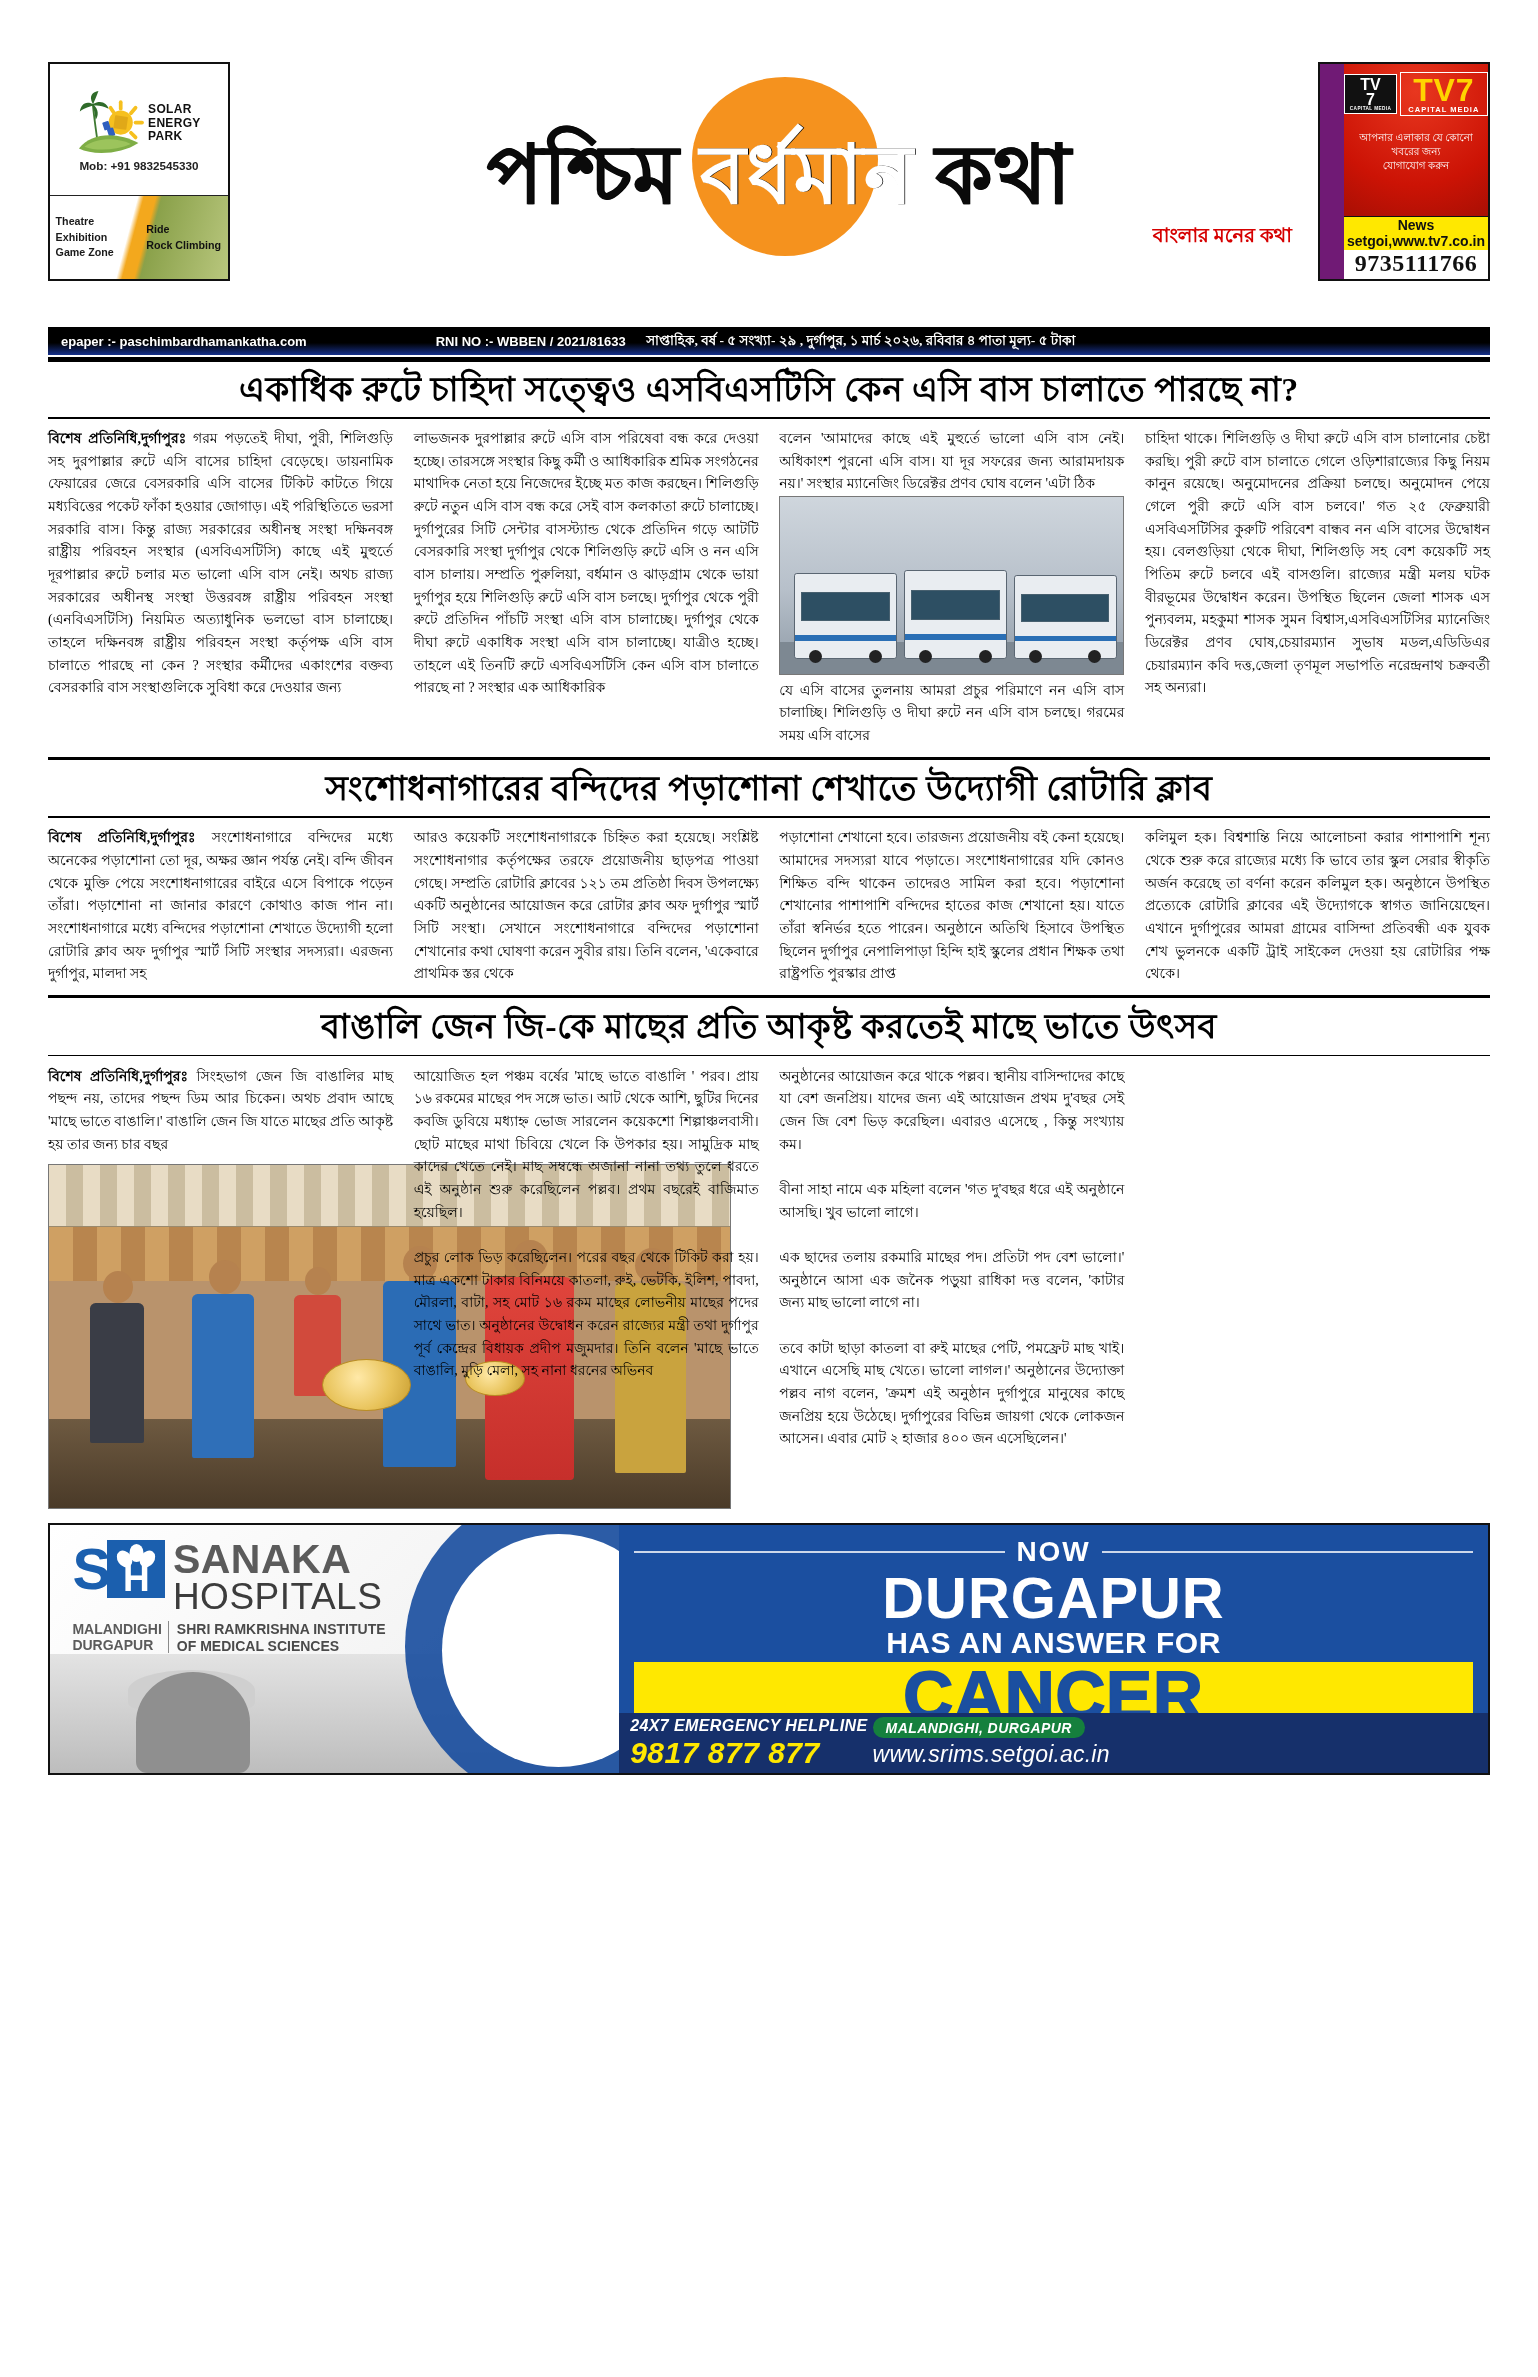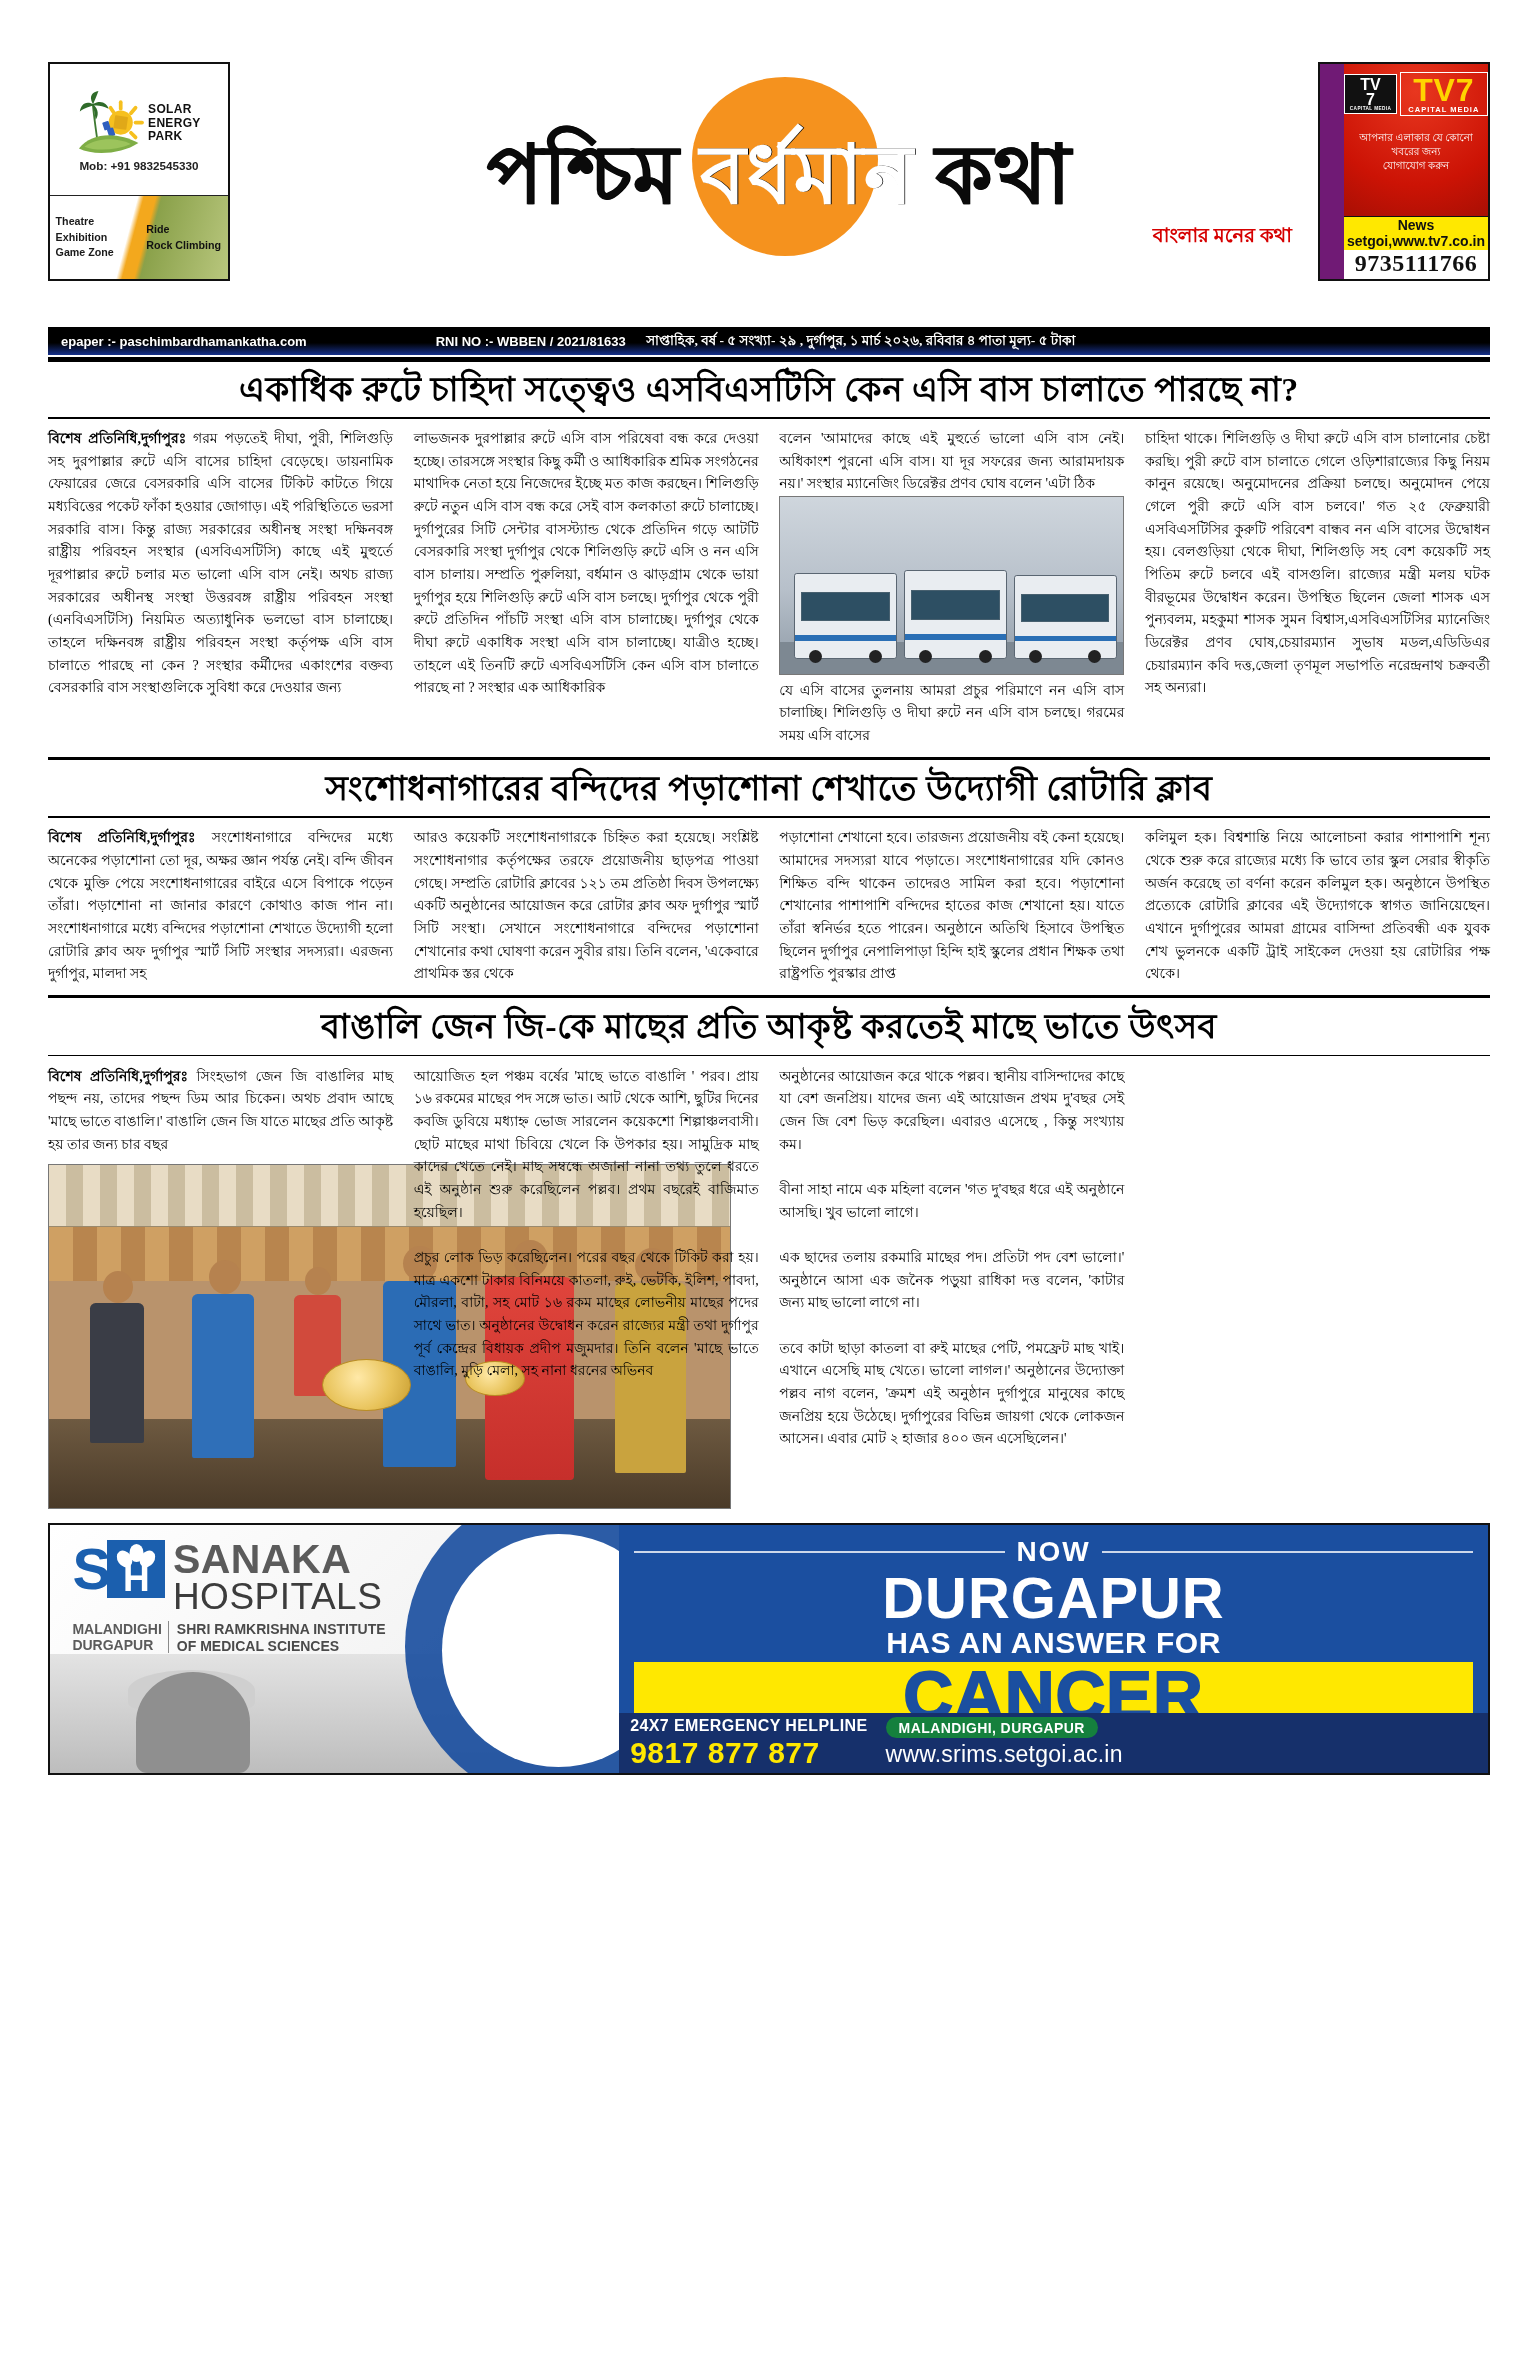--- a/index.html
+++ b/index.html
@@ -353,21 +353,22 @@
     background: #FFE800; width: 100%;
     text-align: center; margin-top: 3.7px;
     color: #1b4fa0; font-size: 69px; font-weight: bold;
     line-height: .98; letter-spacing: 0.9px;
     -webkit-text-stroke: 1.9px #1b4fa0;
   }
   .ad-foot {
     position: absolute; left: 0; right: 0; bottom: 0;
     background: #16306b;
     display: flex; align-items: center; padding: 3.7px 11.2px 4.7px 11.2px;
-    gap: 18px;
+    gap: 5px;
+    font-style: italic;
   }
   .ad-foot .helpline { color: #fff; font-size: 16px; font-weight: bold; letter-spacing: 0.4px;}
   .ad-foot .phone { color: #FFE800; font-size: 30px; font-weight: bold; line-height: 1; letter-spacing: 0.5px;}
   .pill {
     background: #15803d; color: #fff; font-size: 14px; font-weight: bold;
     border-radius: 18.6px; padding: 2.8px 13px; letter-spacing: 0.4px;
   }
   .ad-foot .web { color: #fff; font-size: 23px; letter-spacing: 0.2px; }
   .ad-foot-col { display: flex; flex-direction: column; gap: 2.8px; align-items: flex-start;}
 </style>

